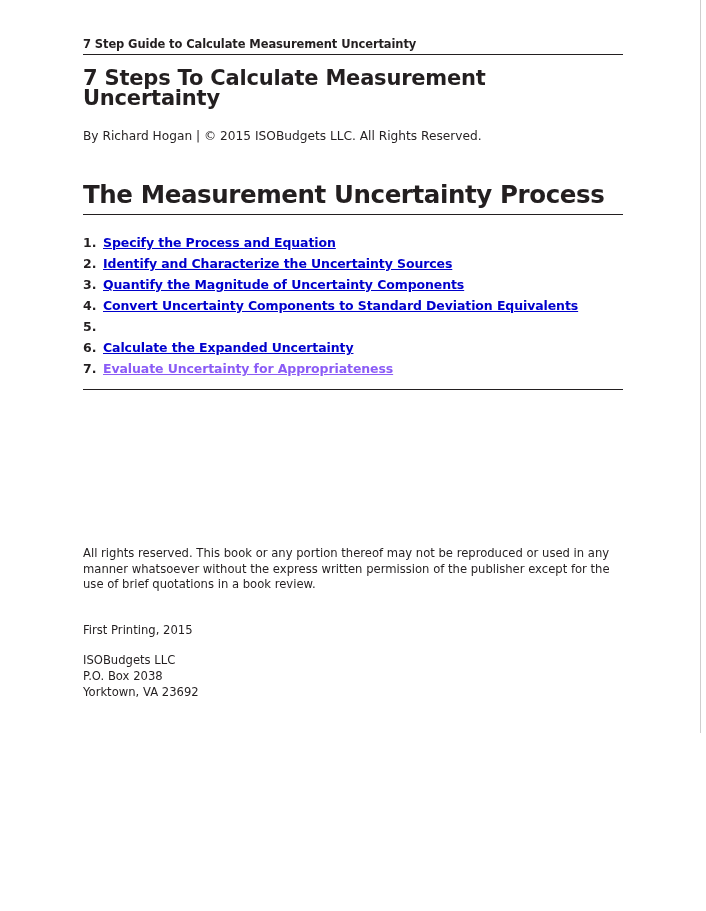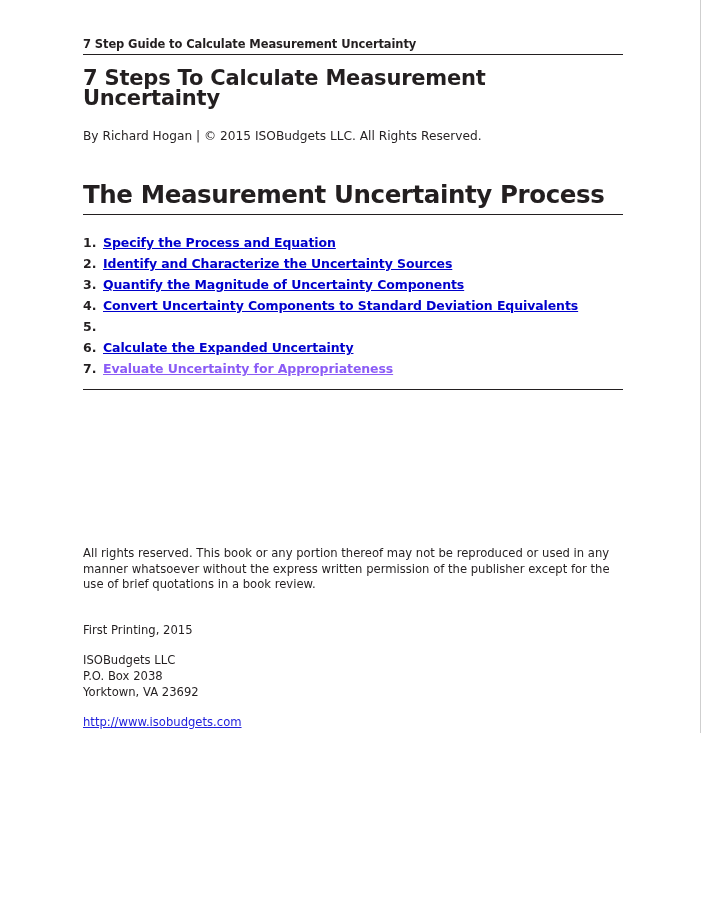--- a/index.html
+++ b/index.html
@@ -257,20 +257,19 @@
     <div class="imprint">
       <p>All rights reserved. This book or any portion thereof may not be reproduced or used in any manner whatsoever without the express written permission of the publisher except for the use of brief quotations in a book review.</p>
       <div class="gap"></div>
       <div class="gap"></div>
       <p>First Printing, 2015</p>
       <div class="gap"></div>
       <p class="addr-line">ISOBudgets LLC</p>
       <p class="addr-line">P.O. Box 2038</p>
       <p class="addr-line">Yorktown, VA 23692</p>
       <div class="gap"></div>
-      <p><span class="site-link">http://www.isobudgets.com </span></p>
     </div>
 
     <div class="page-number">2</div>
     <div class="footer-note">©2015 isobudgets llc</div>
 
   </div>
 </div>
 
 </body></html>

